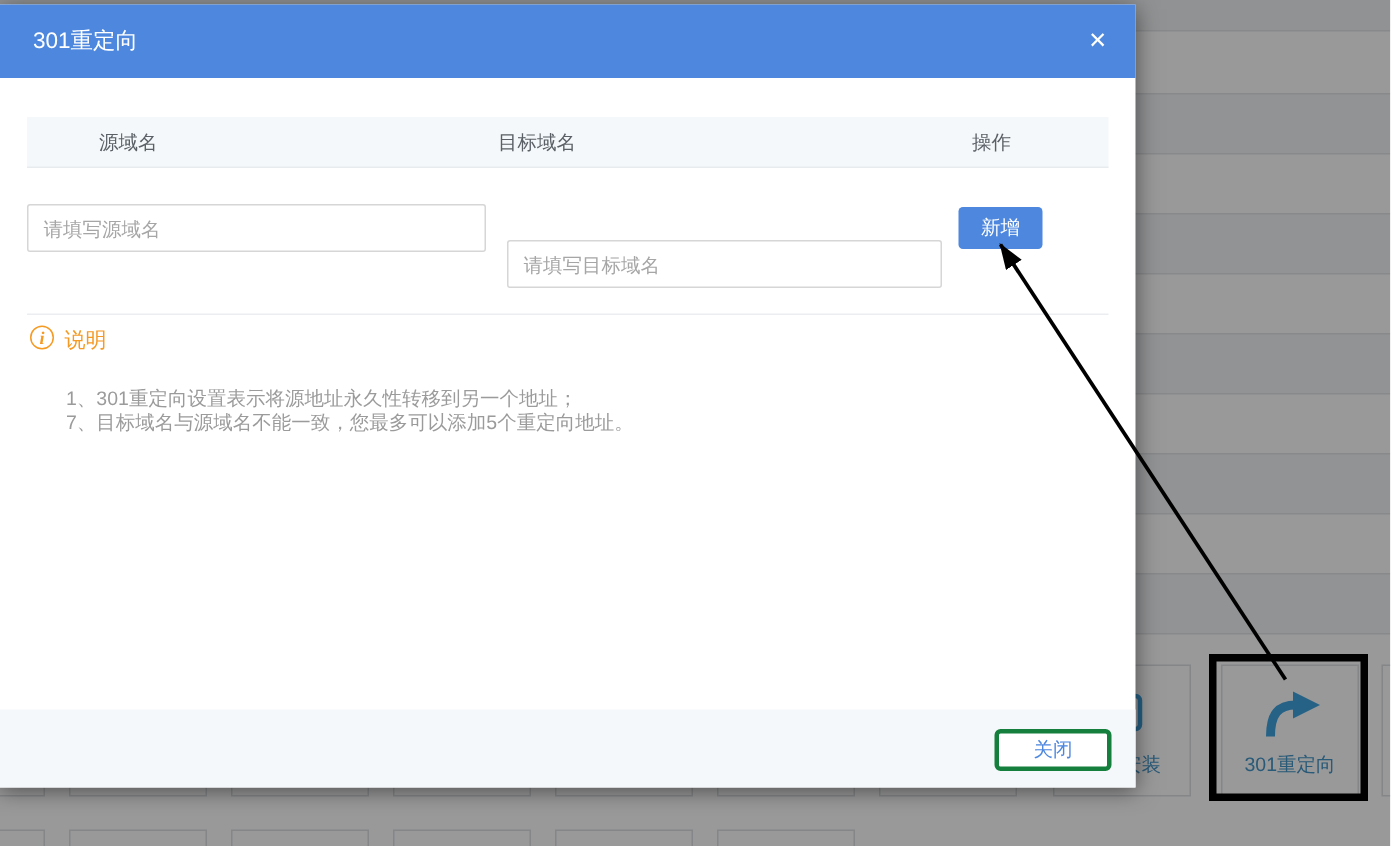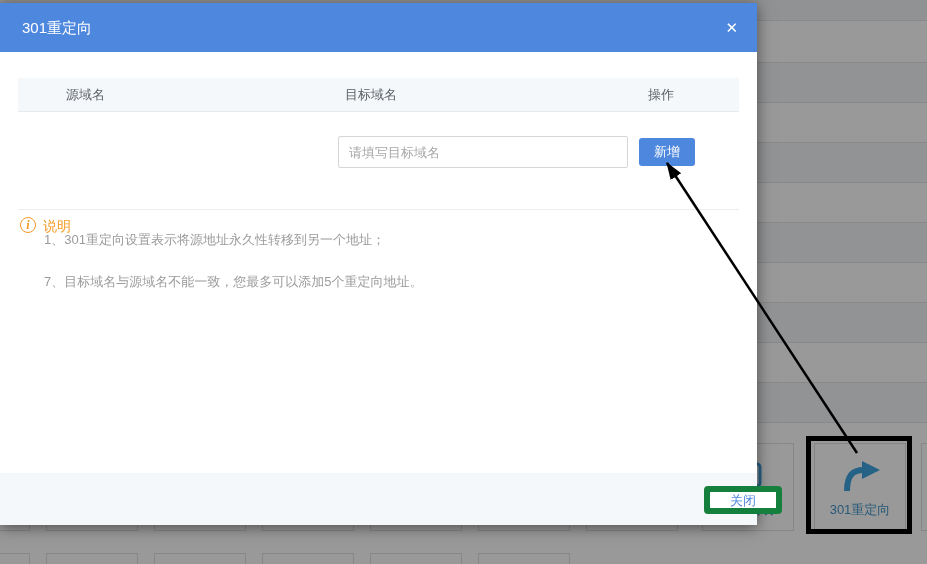--- a/index.html
+++ b/index.html
@@ -41,53 +41,53 @@
   .close-icon{
     position:absolute;right:15px;top:0;line-height:49px;font-size:15px;font-weight:bold;
     color:#fff;cursor:pointer;padding:0 4px;
   }
   .thead{
     position:absolute;left:18px;top:75px;width:721px;height:34px;
     background:#f5f8fa;border-bottom:1px solid #e8ebee;
   }
   .th{position:absolute;top:0;line-height:34px;font-size:13px;color:#5a6066;}
   .th-source{left:4px;margin-left:44px;}
-  .th-target{left:314px;margin-left:13px;}
+  .th-target{left:314px;}
   .th-action{left:630px;}
   .dm-input{
     position:absolute;top:133px;height:32px;border:1px solid #d6d6d6;border-radius:2px;
     font-size:13px;color:#333;padding:0 10px;outline:none;background:#fff;
     font-family:"Liberation Sans","DejaVu Sans",sans-serif;
   }
   .dm-input::placeholder{color:#a6a6a6;}
   .input-source{left:18px;width:306px;}
-  .input-target{left:338px;width:290px;}
+  .input-target{left:338px;width:290px;margin-top:24px;}
   .add-btn{
     position:absolute;left:639px;top:135px;width:56px;height:28px;
     background:var(--accent);color:#fff;border:none;border-radius:3px;
     font-size:13px;cursor:pointer;font-family:"Liberation Sans","DejaVu Sans",sans-serif;
   }
   .body-divider{position:absolute;left:18px;top:206px;width:721px;height:1px;background:#ebedf0;}
   .notice-icon{
     position:absolute;left:20px;top:214px;width:16px;height:16px;border:1px solid var(--notice-orange);
     border-radius:50%;color:var(--notice-orange);
     font-family:"Liberation Serif","DejaVu Serif",serif;font-style:italic;font-weight:bold;
     font-size:12px;text-align:center;line-height:14px;
   }
   .notice-title{position:absolute;left:43px;top:215px;font-size:14px;color:var(--notice-orange);}
   .notice-item{position:absolute;left:44px;font-size:13px;color:#9b9b9b;}
-  .notice-item-1{top:228px;}
+  .notice-item-1{top:254px;}
   .notice-item-2{top:270px;}
   .modal-footer{
     position:absolute;left:0;top:470px;width:100%;height:52px;background:#f5f8fa;
   }
   .close-btn{
     position:absolute;left:663px;top:13px;width:78px;height:28px;
-    background:#fff;border:6px solid #15803d;border-radius:4px;color:var(--accent);
-    font-size:13px;cursor:pointer;font-family:"Liberation Sans","DejaVu Sans",sans-serif;margin-left:41px;
+    background:#fff;border:3px solid #15803d;border-radius:4px;color:var(--accent);
+    font-size:13px;cursor:pointer;font-family:"Liberation Sans","DejaVu Sans",sans-serif;
   }
 
   
   .anno-frame{
     position:absolute;left:806px;top:436px;width:106px;height:98px;
     border:5px solid #000;z-index:20;pointer-events:none;
   }
   .anno-arrow{position:absolute;inset:0;z-index:21;pointer-events:none;}
 </style>
 </head>
@@ -159,20 +159,21 @@
       <span class="modal-title">301重定向</span>
       <span class="close-icon">✕</span>
     </div>
 
     <div class="thead">
       <span class="th th-source">源域名</span>
       <span class="th th-target">目标域名</span>
       <span class="th th-action">操作</span>
     </div>
 
+    <input class="dm-input input-source" type="text" placeholder="请填写源域名" style="">
     <input class="dm-input input-target" type="text" placeholder="请填写目标域名" style="">
     <button class="add-btn">新增</button>
 
     <div class="body-divider"></div>
 
     <div class="notice-icon">i</div>
     <div class="notice-title">说明</div>
     <div class="notice-item notice-item-1">1、301重定向设置表示将源地址永久性转移到另一个地址；</div>
     <div class="notice-item notice-item-2">7、目标域名与源域名不能一致，您最多可以添加5个重定向地址。</div>
 

